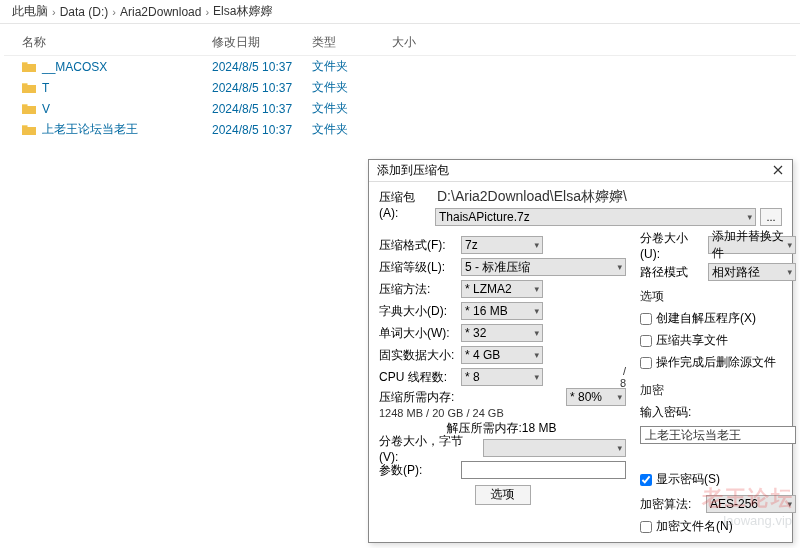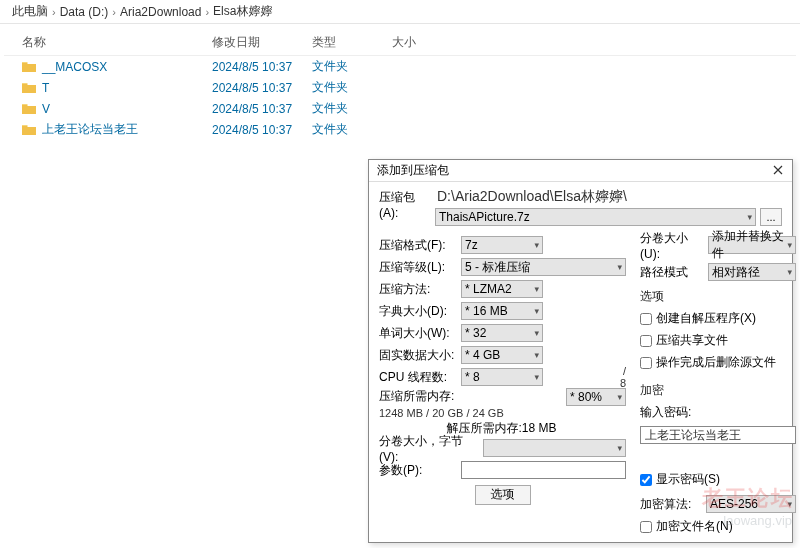--- a/index.html
+++ b/index.html
@@ -108,21 +108,21 @@
     border: 1px solid #aaa; background: #e5e5e5;
     display: flex; align-items: center; justify-content: space-between;
     padding: 0 3px; font-size: 12px;
   }
   .sel.sm { flex: 0 0 82px; }
   .sel.med { flex: 0 0 90px; }
   .sel-arrow { color: #555; font-size: 9px; }
   .right-tail { flex: 0 0 12px; text-align: right; color: #333; font-size: 11px; }
 
   .mem-block { display: flex; flex-direction: column; gap: 1px; }
-  .mem-row1 { display: flex; justify-content: space-between; align-items: flex-start; }
+  .mem-row1 { display: flex; justify-content: space-between; align-items: center; }
   .mem-row2 { font-size: 11px; color: #333; }
   .right-val { display:flex; justify-content: center; height:18px; align-items:center;}
   .right-val span:last-child{ padding-right:2px;}
 
   .section-head { color: #222; }
   .chk { display: flex; align-items: center; gap: 4px; }
   .chk input { width: 12px; height: 12px; }
 
   .passwd {
     width: 100%; height: 18px;

